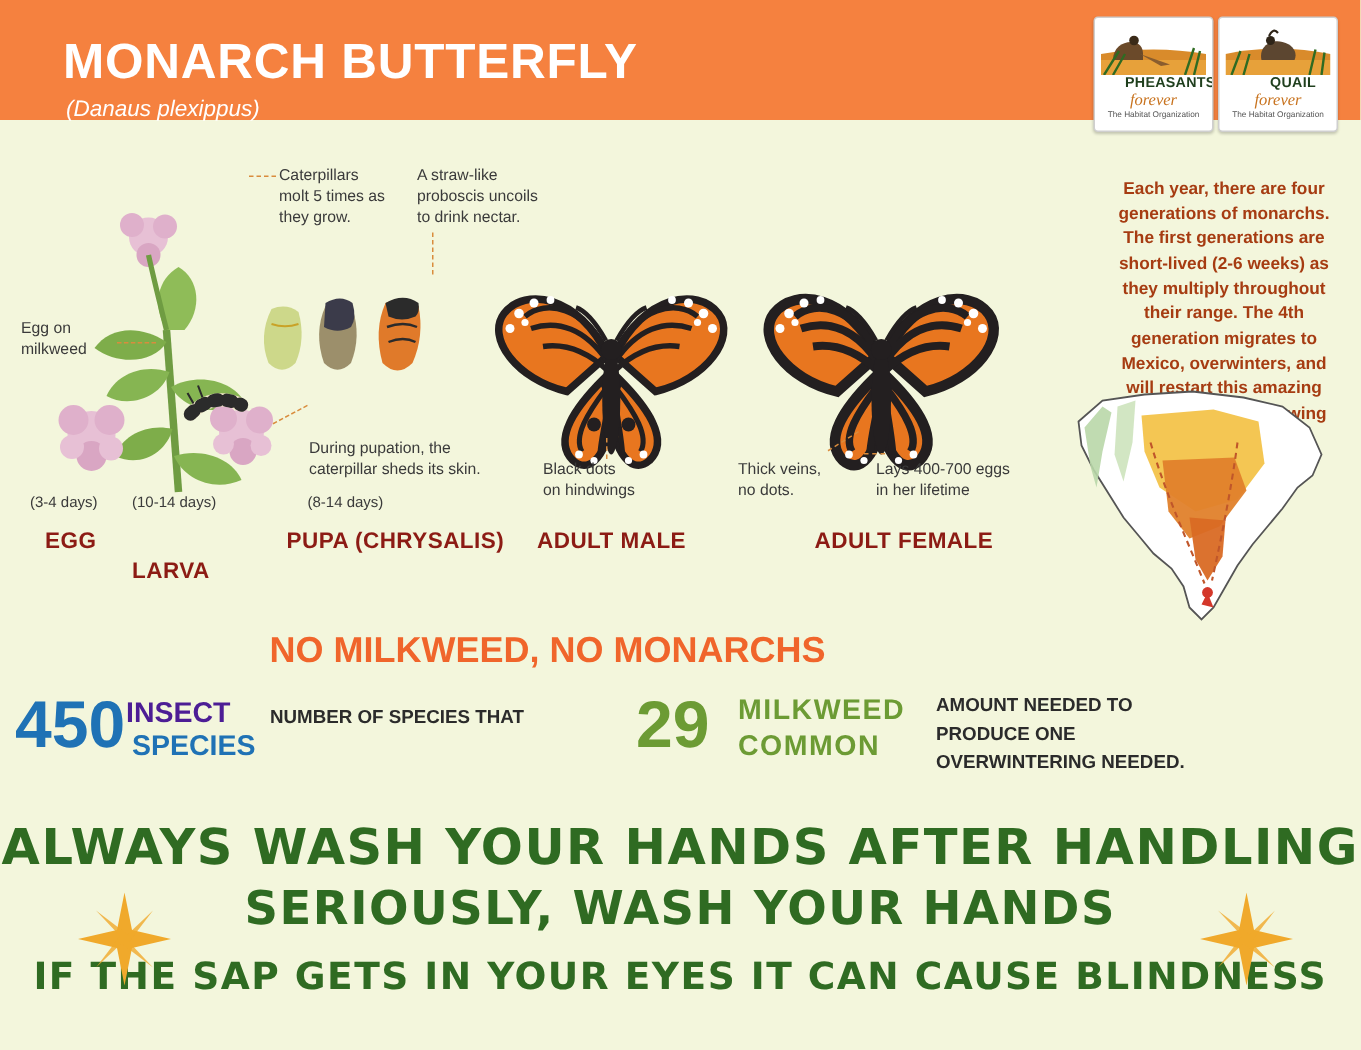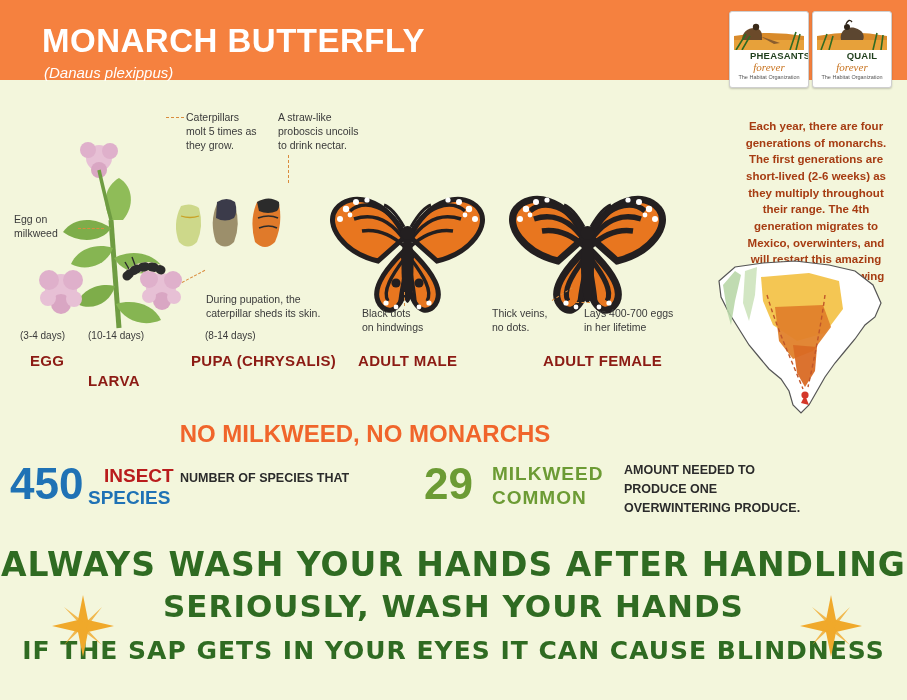--- a/index.html
+++ b/index.html
@@ -334,30 +334,30 @@
       <path d="M100 140 L104 150 L96 148 Z" fill="#d4372a"></path>
 
       <path d="M120 40 C116 70 110 100 103 132" stroke="#c0562a" stroke-width="1.4" fill="none" stroke-dasharray="4 3"></path>
       <path d="M62 40 C72 74 86 104 98 134" stroke="#c0562a" stroke-width="1.4" fill="none" stroke-dasharray="4 3"></path>
     </svg>
   </div>
 
   <div class="nomilkweed">NO MILKWEED, NO MONARCHS</div>
 
   <div class="stat-number" style="left:10px;top:462px;color:#1f72b5;">450</div>
-  <div class="stat-unit" style="left:104px;top:466px;color:#b91c1c;">INSECT</div>
+  <div class="stat-unit" style="left:84px;top:466px;color:#4c1d95;">INSECT</div>
   <div class="stat-unit" style="left:88px;top:488px;color:#1f72b5;">SPECIES</div>
   <div class="stat-desc" style="left:180px;top:470px;width:230px;">NUMBER OF SPECIES THAT</div>
 
   <div class="stat-number" style="left:424px;top:462px;color:#6c9b34;">29</div>
   <div class="stat-unit" style="left:492px;top:464px;color:#6c9b34;letter-spacing:1px;">MILKWEED</div>
   <div class="stat-unit" style="left:492px;top:488px;color:#6c9b34;letter-spacing:1px;">COMMON</div>
   <div class="stat-desc" style="left:624px;top:481px;width:220px;">PRODUCE ONE</div>
   <div class="stat-desc" style="left:624px;top:462px;width:220px;">AMOUNT NEEDED TO</div>
-  <div class="stat-desc" style="left:624px;top:500px;width:230px;">OVERWINTERING PRODUCE.</div>
+  <div class="stat-desc" style="left:624px;top:500px;width:230px;">OVERWINTERING NEEDED.</div>
 
   <div class="warn warn1">ALWAYS WASH YOUR HANDS AFTER HANDLING</div>
   <div class="warn warn2">SERIOUSLY, WASH YOUR HANDS</div>
   <div class="warn warn3">IF THE SAP GETS IN YOUR EYES IT CAN CAUSE BLINDNESS</div>
 
   <svg class="burst" style="left:52px;top:595px;" viewBox="0 0 62 62">
     <path d="M31 0 L36 25 L62 31 L36 37 L31 62 L26 37 L0 31 L26 25 Z" fill="#f0a92b"></path>
     <path d="M12 12 L33 28 L50 12 L34 33 L50 50 L29 34 L12 50 L28 29 Z" fill="#f0a92b" opacity=".8"></path>
   </svg>
   <svg class="burst" style="left:800px;top:595px;" viewBox="0 0 62 62">

